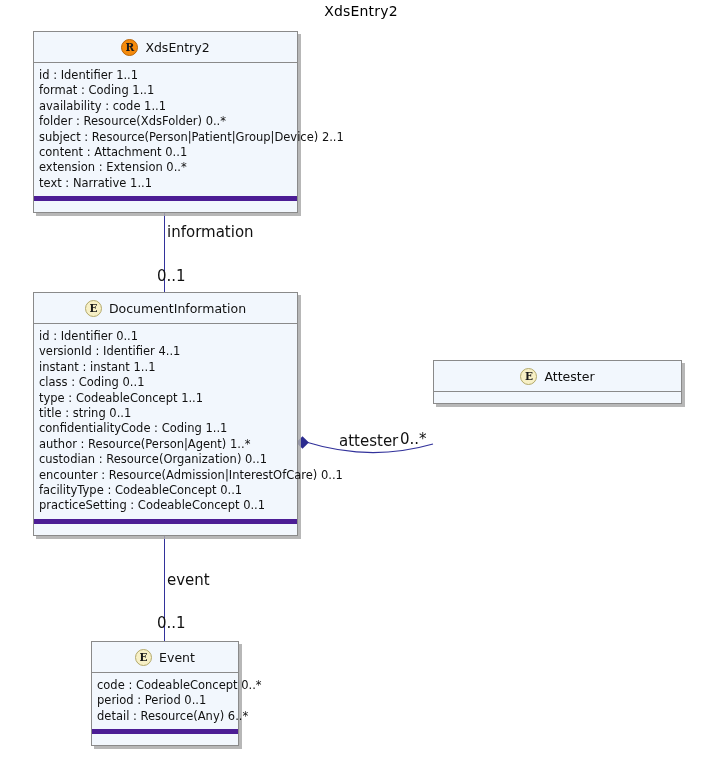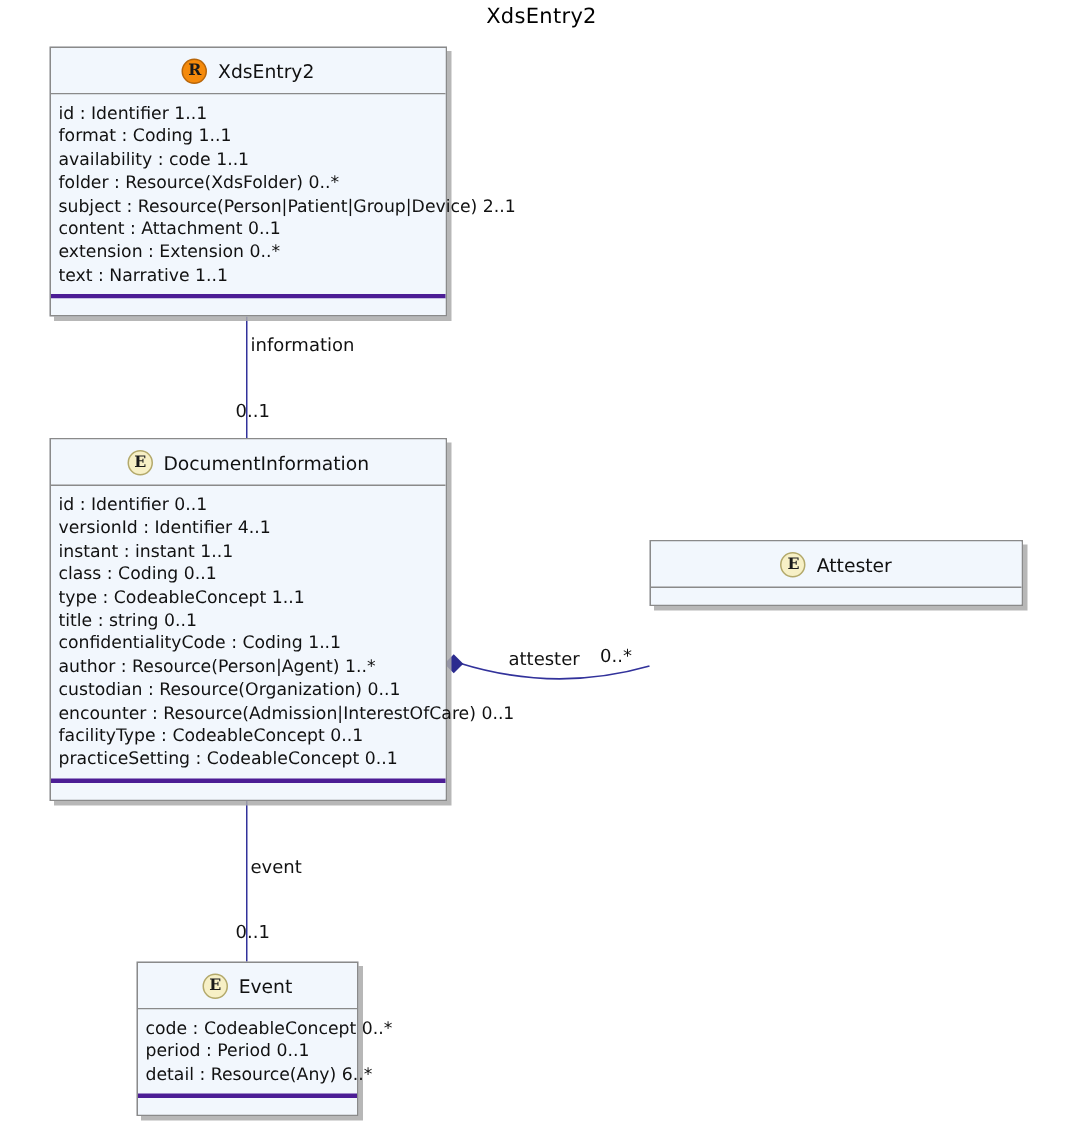--- a/index.html
+++ b/index.html
@@ -47,21 +47,21 @@
   }
   .uml-name {
     font-size: 12.5px;
     color: #111111;
     white-space: nowrap;
   }
   .uml-attrs {
     box-sizing: border-box;
     padding: 5px 0 5px 5px;
     background: #f2f7fd;
-    border-bottom: 3px solid #4c1d95;
+    border-bottom: 5px solid #4c1d95;
   }
   .uml-attr {
     font-size: 11.5px;
     line-height: 15.4px;
     color: #111111;
     white-space: nowrap;
   }
   .uml-methods {
     box-sizing: border-box;
     height: 11px;
@@ -104,21 +104,21 @@
   .diamond {
     position: absolute;
     width: 9px;
     height: 9px;
     background: #2b2b8f;
     transform: rotate(45deg);
   }
 
   .conn-label {
     position: absolute;
-    font-size: 12px;
+    font-size: 15px;
     color: #111111;
     white-space: nowrap;
   }
 
   svg.overlay {
     position: absolute;
     left: 0;
     top: 0;
     width: 722px;
     height: 758px;

